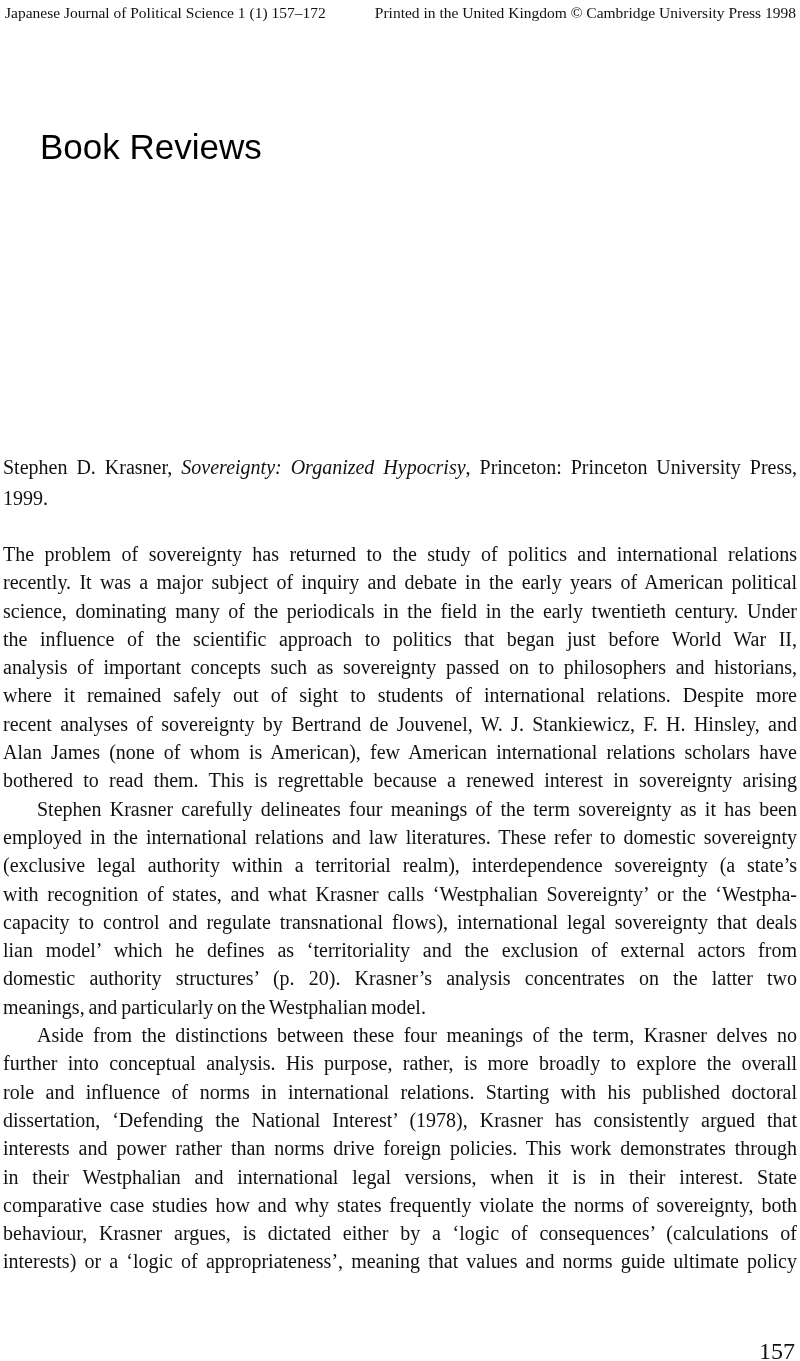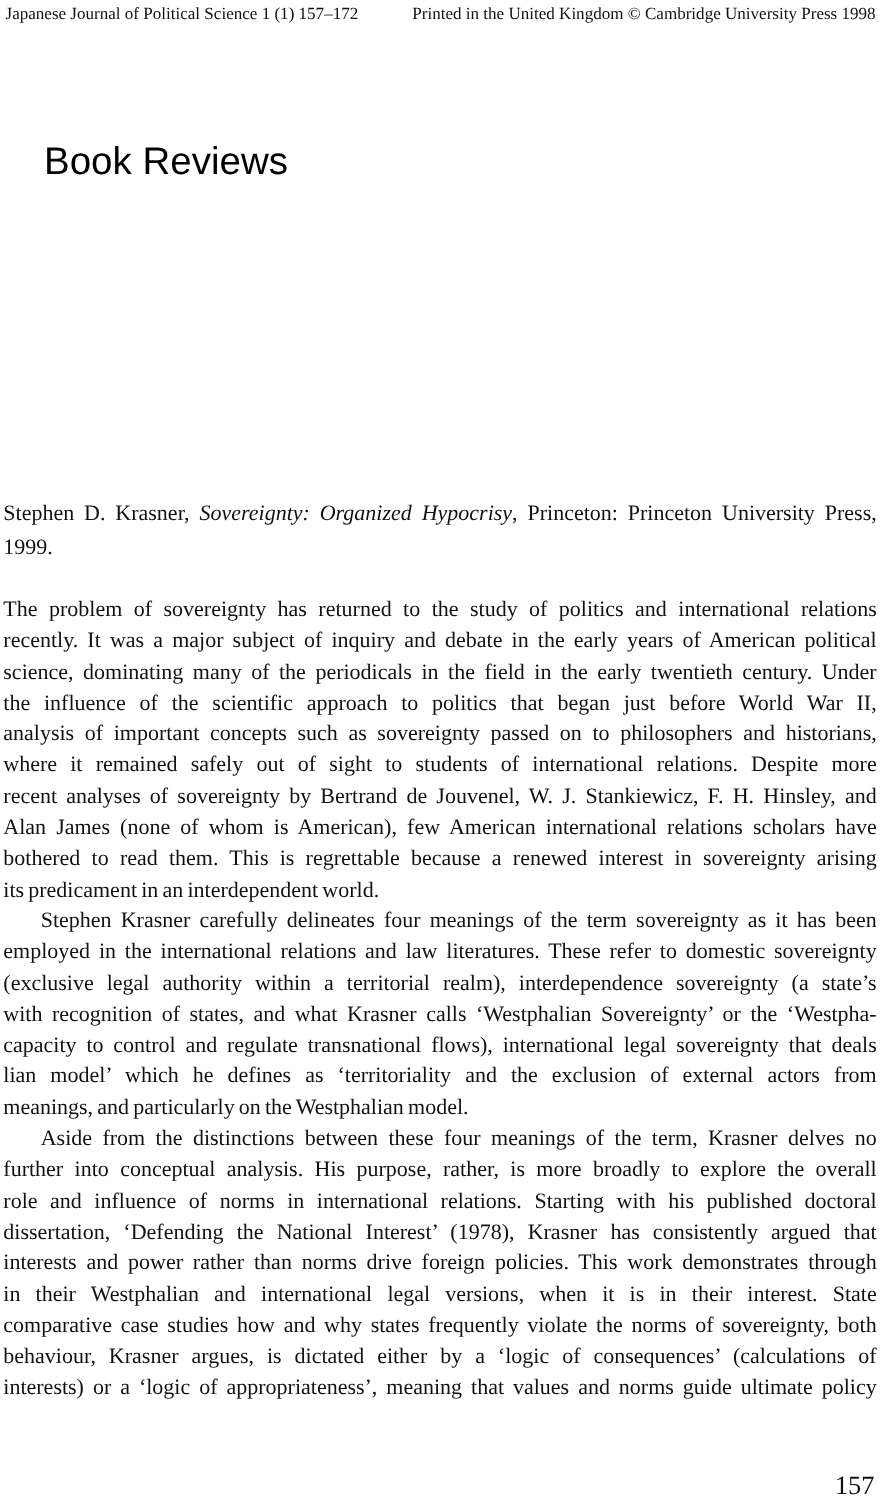--- a/index.html
+++ b/index.html
@@ -98,27 +98,27 @@
   <div class="body-text" id="paragraphs">
       <div class="line">The problem of sovereignty has returned to the study of politics and international relations</div>
       <div class="line">recently. It was a major subject of inquiry and debate in the early years of American political</div>
       <div class="line">science, dominating many of the periodicals in the field in the early twentieth century. Under</div>
       <div class="line">the influence of the scientific approach to politics that began just before World War II,</div>
       <div class="line">analysis of important concepts such as sovereignty passed on to philosophers and historians,</div>
       <div class="line">where it remained safely out of sight to students of international relations. Despite more</div>
       <div class="line">recent analyses of sovereignty by Bertrand de Jouvenel, W. J. Stankiewicz, F. H. Hinsley, and</div>
       <div class="line">Alan James (none of whom is American), few American international relations scholars have</div>
       <div class="line">bothered to read them. This is regrettable because a renewed interest in sovereignty arising</div>
-      <div class="line endline">its predicament in an interdependent world.</div>
       <div class="line indent">Stephen Krasner carefully delineates four meanings of the term sovereignty as it has been</div>
       <div class="line">employed in the international relations and law literatures. These refer to domestic sovereignty</div>
       <div class="line">(exclusive legal authority within a territorial realm), interdependence sovereignty (a state’s</div>
       <div class="line">with recognition of states, and what Krasner calls ‘Westphalian Sovereignty’ or the ‘Westpha-</div>
       <div class="line">capacity to control and regulate transnational flows), international legal sovereignty that deals</div>
       <div class="line">lian model’ which he defines as ‘territoriality and the exclusion of external actors from</div>
+      <div class="line">domestic authority structures’ (p. 20). Krasner’s analysis concentrates on the latter two</div>
       <div class="line endline">meanings, and particularly on the Westphalian model.</div>
       <div class="line indent">Aside from the distinctions between these four meanings of the term, Krasner delves no</div>
       <div class="line">further into conceptual analysis. His purpose, rather, is more broadly to explore the overall</div>
       <div class="line">role and influence of norms in international relations. Starting with his published doctoral</div>
       <div class="line">dissertation, ‘Defending the National Interest’ (1978), Krasner has consistently argued that</div>
       <div class="line">interests and power rather than norms drive foreign policies. This work demonstrates through</div>
       <div class="line">in their Westphalian and international legal versions, when it is in their interest. State</div>
       <div class="line">comparative case studies how and why states frequently violate the norms of sovereignty, both</div>
       <div class="line">behaviour, Krasner argues, is dictated either by a ‘logic of consequences’ (calculations of</div>
       <div class="line">interests) or a ‘logic of appropriateness’, meaning that values and norms guide ultimate policy</div>

